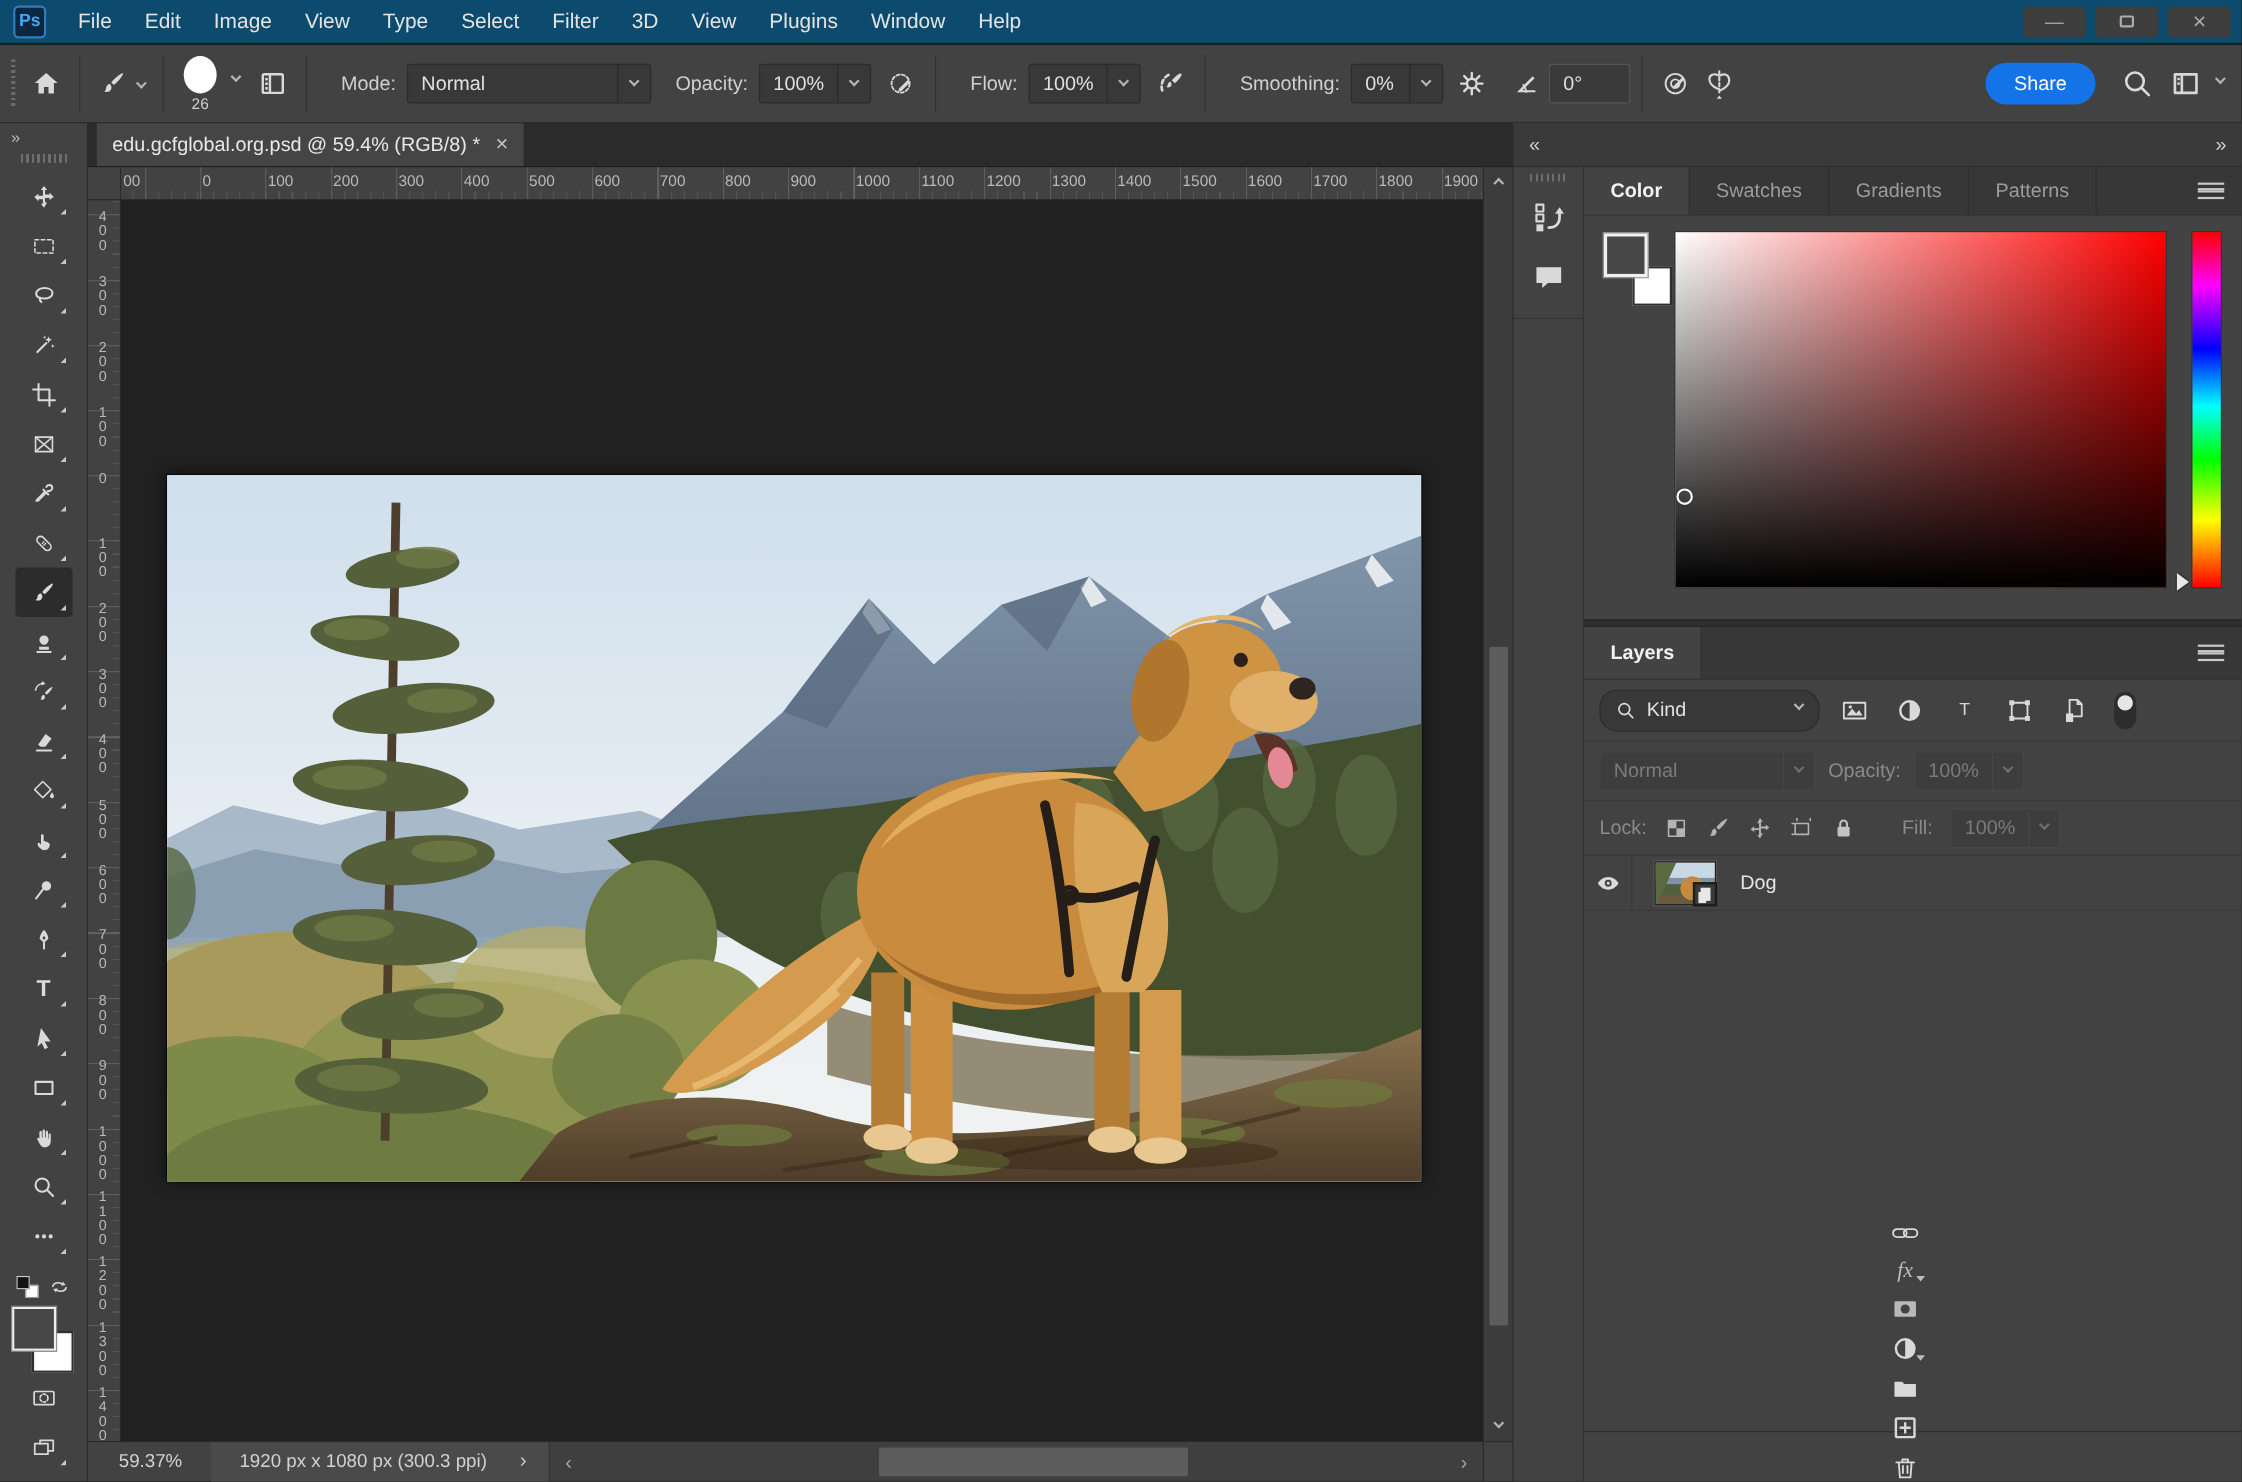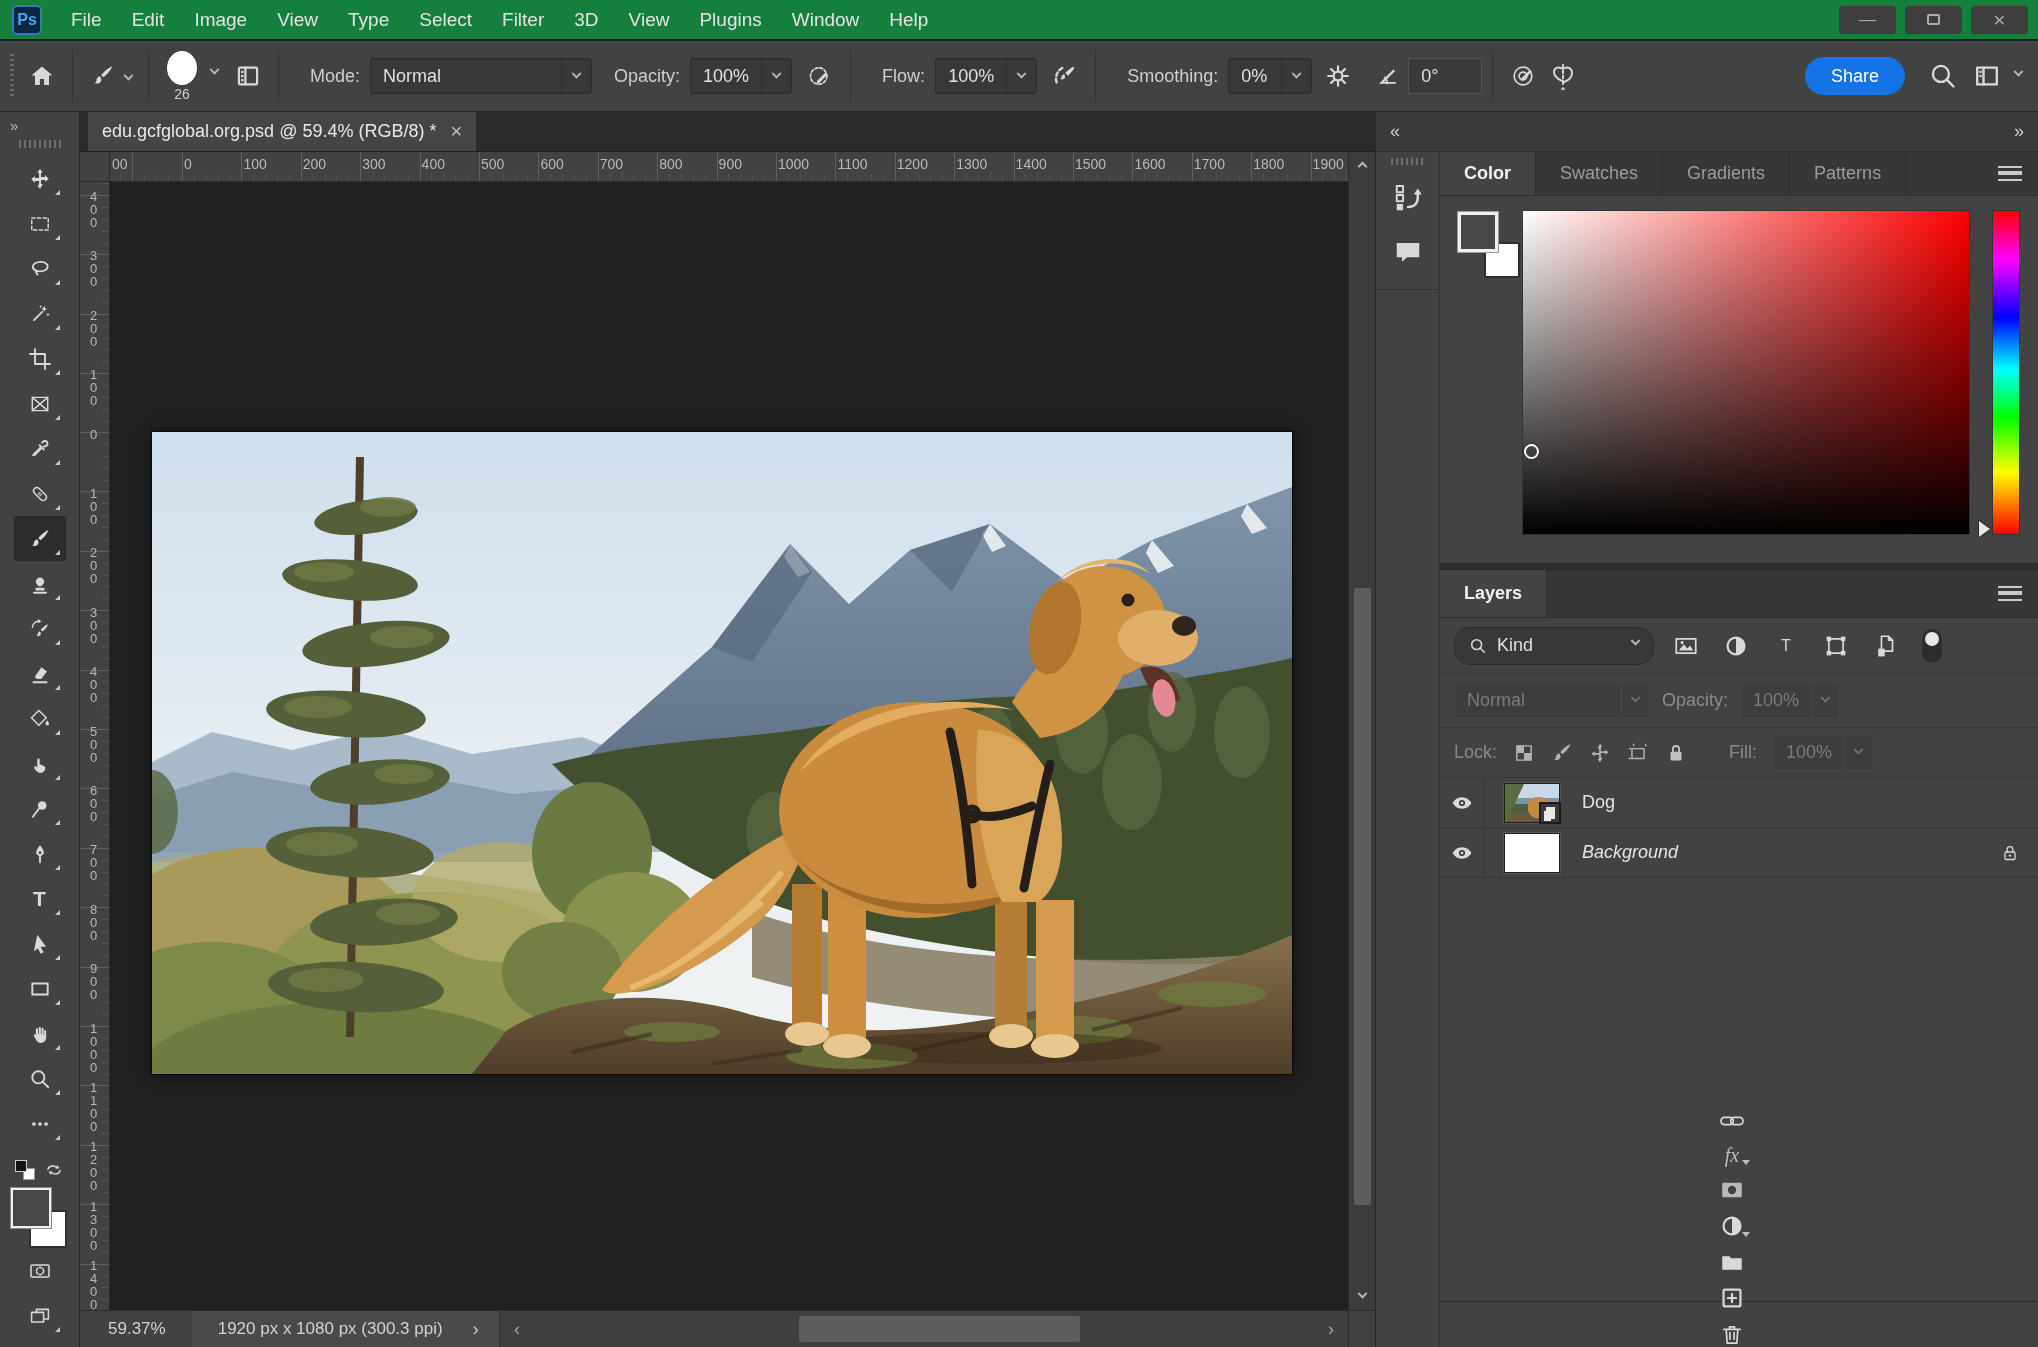--- a/index.html
+++ b/index.html
@@ -1,21 +1,21 @@
 <!DOCTYPE html>
 <html><head>
 <meta charset="utf-8">
 <style>
   * { margin:0; padding:0; box-sizing:border-box; user-select:none; }
   html,body { background:#161616; }
   body { font-family:"Liberation Sans", sans-serif; color:#d6d6d6; }
   #app { position:relative; width:2038px; height:1347px; background:#212121; overflow:hidden; }
 
   
-  .titlebar { position:absolute; top:0; left:0; width:2038px; height:40px; background:#15803d;
+  .titlebar { position:absolute; top:0; left:0; width:2038px; height:40px; background:#0c4a6e;
     display:flex; align-items:center; border-bottom:1px solid #191919; }
   .ps-logo { width:30px; height:30px; margin:0 14px 0 12px; background:#0b2742; border:2px solid #2f7dbb;
     border-radius:5px; color:#44a8f2; font-size:16px; font-weight:bold; display:flex; align-items:center;
     justify-content:center; }
   .menu-item { padding:16px 15px; font-size:19px; color:#e3e3e3; height:40px; display:flex; align-items:center; cursor:default; }
   .tb-spacer { flex:1; }
   .win-controls { display:flex; gap:9px; margin-right:10px; }
   .win-btn { width:57px; height:28px; background:#3e3e3e; border-radius:4px; display:flex; align-items:center;
     justify-content:center; color:#ababab; font-size:17px; }
   .win-btn .sq { display:block; width:13px; height:11px; border:2px solid #ababab; border-radius:2px; }
@@ -885,38 +885,20 @@
                     <circle cx="10" cy="10" r="1.1" class="f"></circle>
                 </svg>
               </div>
               <div class="thumb-cell">
                 <div class="layer-thumb thumb-dog">
                   <div class="so-badge"></div>
                 </div>
               </div>
               <span class="layer-name">Dog</span>
             </div>
-            <div class="layer-row">
-              <div class="eye-cell">
-                <svg class="icon" width="24" height="24" viewBox="0 0 20 20">
-                  <path class="f" d="M10 5.2c3.8 0 6.6 2.5 7.8 4.8-1.2 2.3-4 4.8-7.8 4.8S3.4 12.3 2.2 10C3.4 7.7 6.2 5.2 10 5.2z"></path>
-                  <circle cx="10" cy="10" r="2.6" fill="#424242"></circle>
-                    <circle cx="10" cy="10" r="1.1" class="f"></circle>
-                </svg>
-              </div>
-              <div class="thumb-cell">
-                <div class="layer-thumb thumb-bg"></div>
-              </div>
-              <span class="layer-name italic">Background</span>
-              <svg class="icon layer-lock" width="20" height="20" viewBox="0 0 20 20">
-                <rect class="s thin" x="5" y="9" width="10" height="7.5" rx="1"></rect>
-                <path class="s thin" d="M7.2 9V6.4a2.8 2.8 0 015.6 0V9"></path>
-                  <circle class="f" cx="10" cy="12.6" r="1.2"></circle>
-              </svg>
-            </div>
             <div class="layers-empty"></div>
             <div class="layers-bottombar">
               <div class="lb-btn">
                 <svg class="icon" width="26" height="26" viewBox="0 0 20 20">
                   <rect class="s thin" x="1.5" y="7.2" width="9.5" height="5.6" rx="2.8"></rect>
                   <rect class="s thin" x="9" y="7.2" width="9.5" height="5.6" rx="2.8"></rect>
                 </svg>
               </div>
               <div class="lb-btn ddmark">
                 <span class="fx-text">fx</span>

